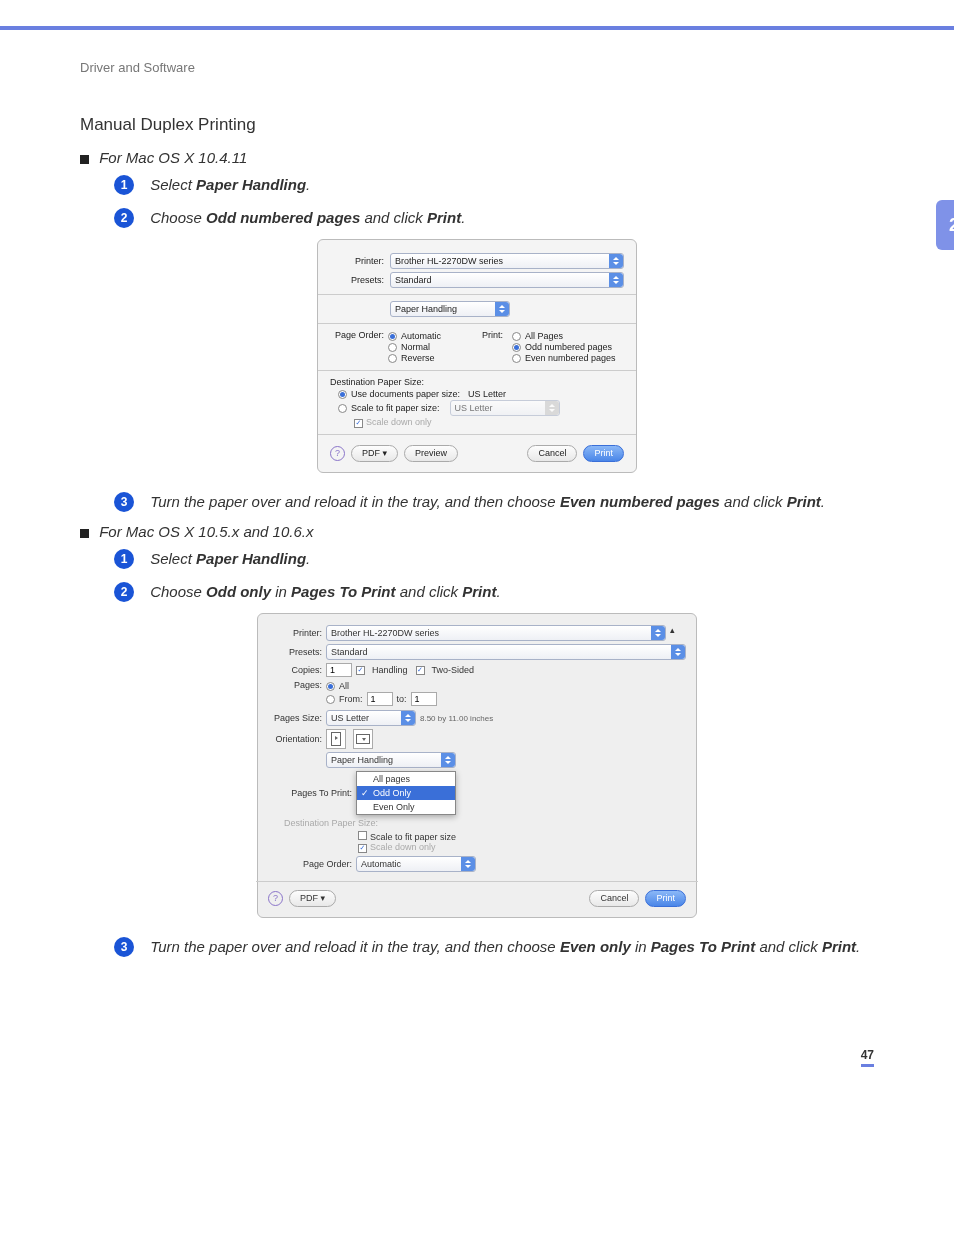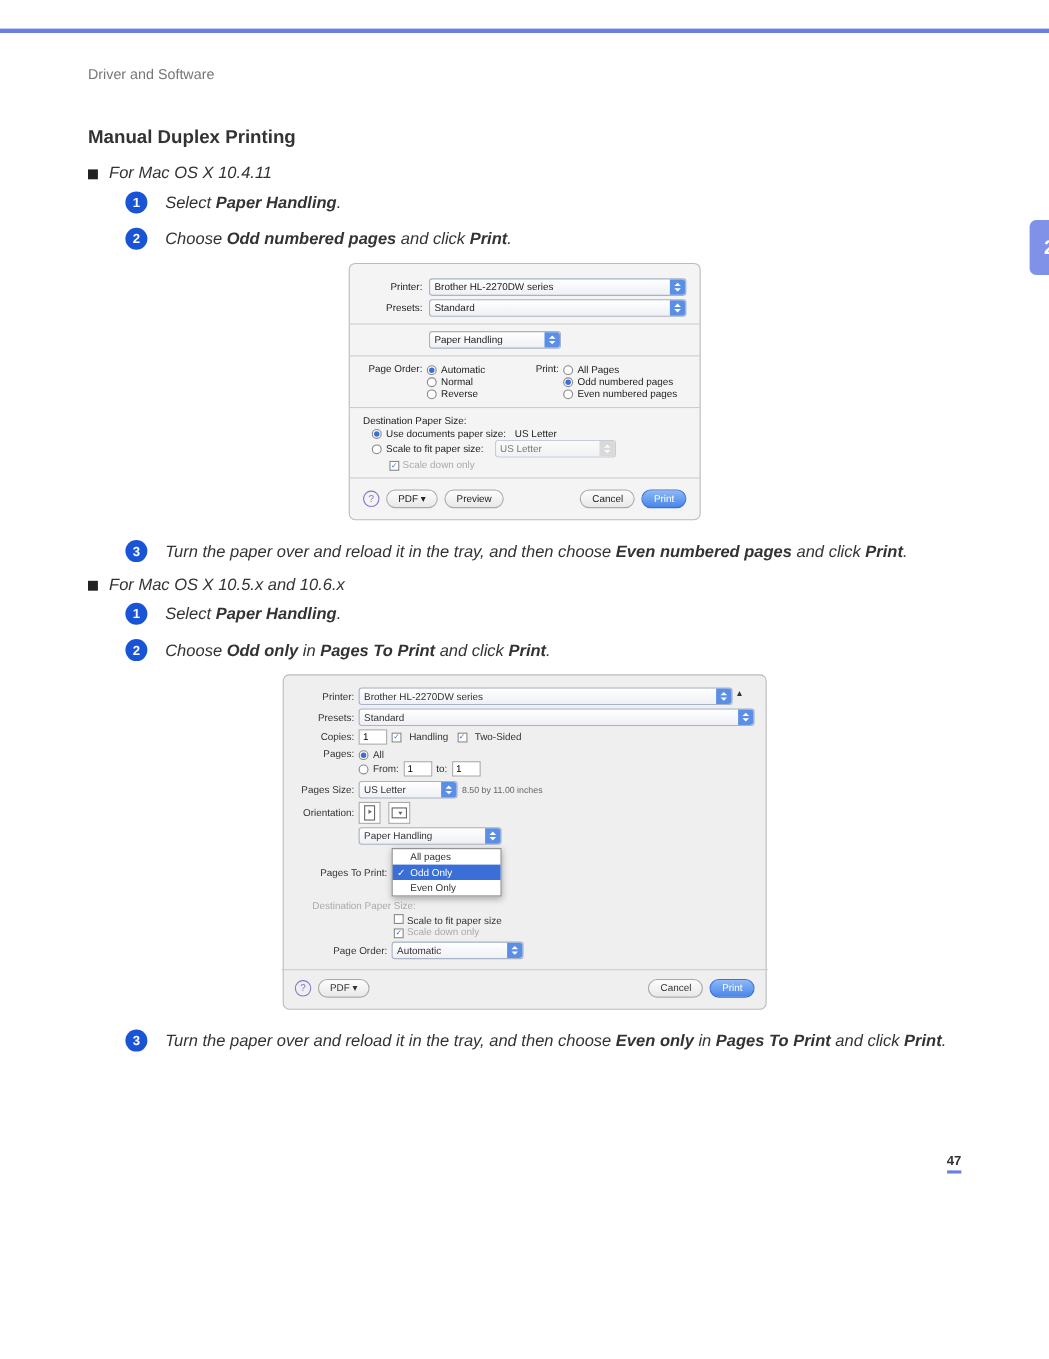--- a/index.html
+++ b/index.html
@@ -1,21 +1,21 @@
 <!DOCTYPE html>
 <html><head>
 <meta charset="utf-8">
 <style>
   * { box-sizing: border-box; margin: 0; padding: 0; }
   body { font-family: Arial, Helvetica, sans-serif; font-size: 14px; color: #333; background: #fff; width: 954px; }
   .topbar { height: 30px; border-bottom: 4px solid #6a7fe0; margin-bottom: 30px; }
   .page { padding: 0 80px 40px 80px; position: relative; }
   .breadcrumb { font-size: 13px; color: #777; margin-bottom: 40px; }
   .side-tab { position: absolute; right: -18px; top: 140px; width: 36px; height: 50px; background: #7f92e8; color: #fff; font-size: 18px; font-weight: bold; display: flex; align-items: center; justify-content: center; border-radius: 6px 0 0 6px; }
-  h3.section-title { font-size: 17px; font-weight: bold; margin-bottom: 14px; }
+  h3.section-title { font-size: 17px; font-weight: normal; margin-bottom: 14px; }
   .bullet-line { margin: 2px 0 8px 0; font-size: 15px; font-style: italic; }
   .sq-bullet { display:inline-block; width:9px; height:9px; background:#222; margin-right:6px; vertical-align: middle;}
   .step { margin: 6px 0 10px 34px; font-size: 15px; line-height: 1.5; }
   .step-num { display:inline-flex; width:20px; height:20px; border-radius:50%; background:#1a54d6; color:#fff; font-size:12px; font-weight:bold; align-items:center; justify-content:center; margin-right:12px; flex:0 0 auto; position:relative; top:-1px;}
   .step-text { display:inline;font-style:italic; }
   b { font-weight: bold; }
 
   
   .mac-dialog { width: 320px; margin: 8px auto 18px auto; background: #f4f4f4; border: 1px solid #bbb; border-radius: 6px; padding: 10px 12px 10px 12px; font-size: 9px; color: #222; font-family: "Lucida Grande", Arial, sans-serif; }
   .mac-row { display:flex; align-items:center; margin: 3px 0; }
@@ -133,21 +133,21 @@
               </div>
             <div class="radio">
                 <span class="radio-dot"></span>
                 <span>Reverse</span>
               </div>
           </div>
         </div>
       </div>
       <div class="mac-col-r">
         <div style="display:flex;">
-          <div style="width:30px; text-align:right; padding-right:4px;">Print:</div>
+          <div style="width:30px; text-align:left; padding-right:4px;">Print:</div>
           <div>
             <div class="radio">
                 <span class="radio-dot"></span>
                 <span>All Pages</span>
               </div>
             <div class="radio">
                 <span class="radio-dot sel"></span>
                 <span>Odd numbered pages</span>
               </div>
             <div class="radio">

